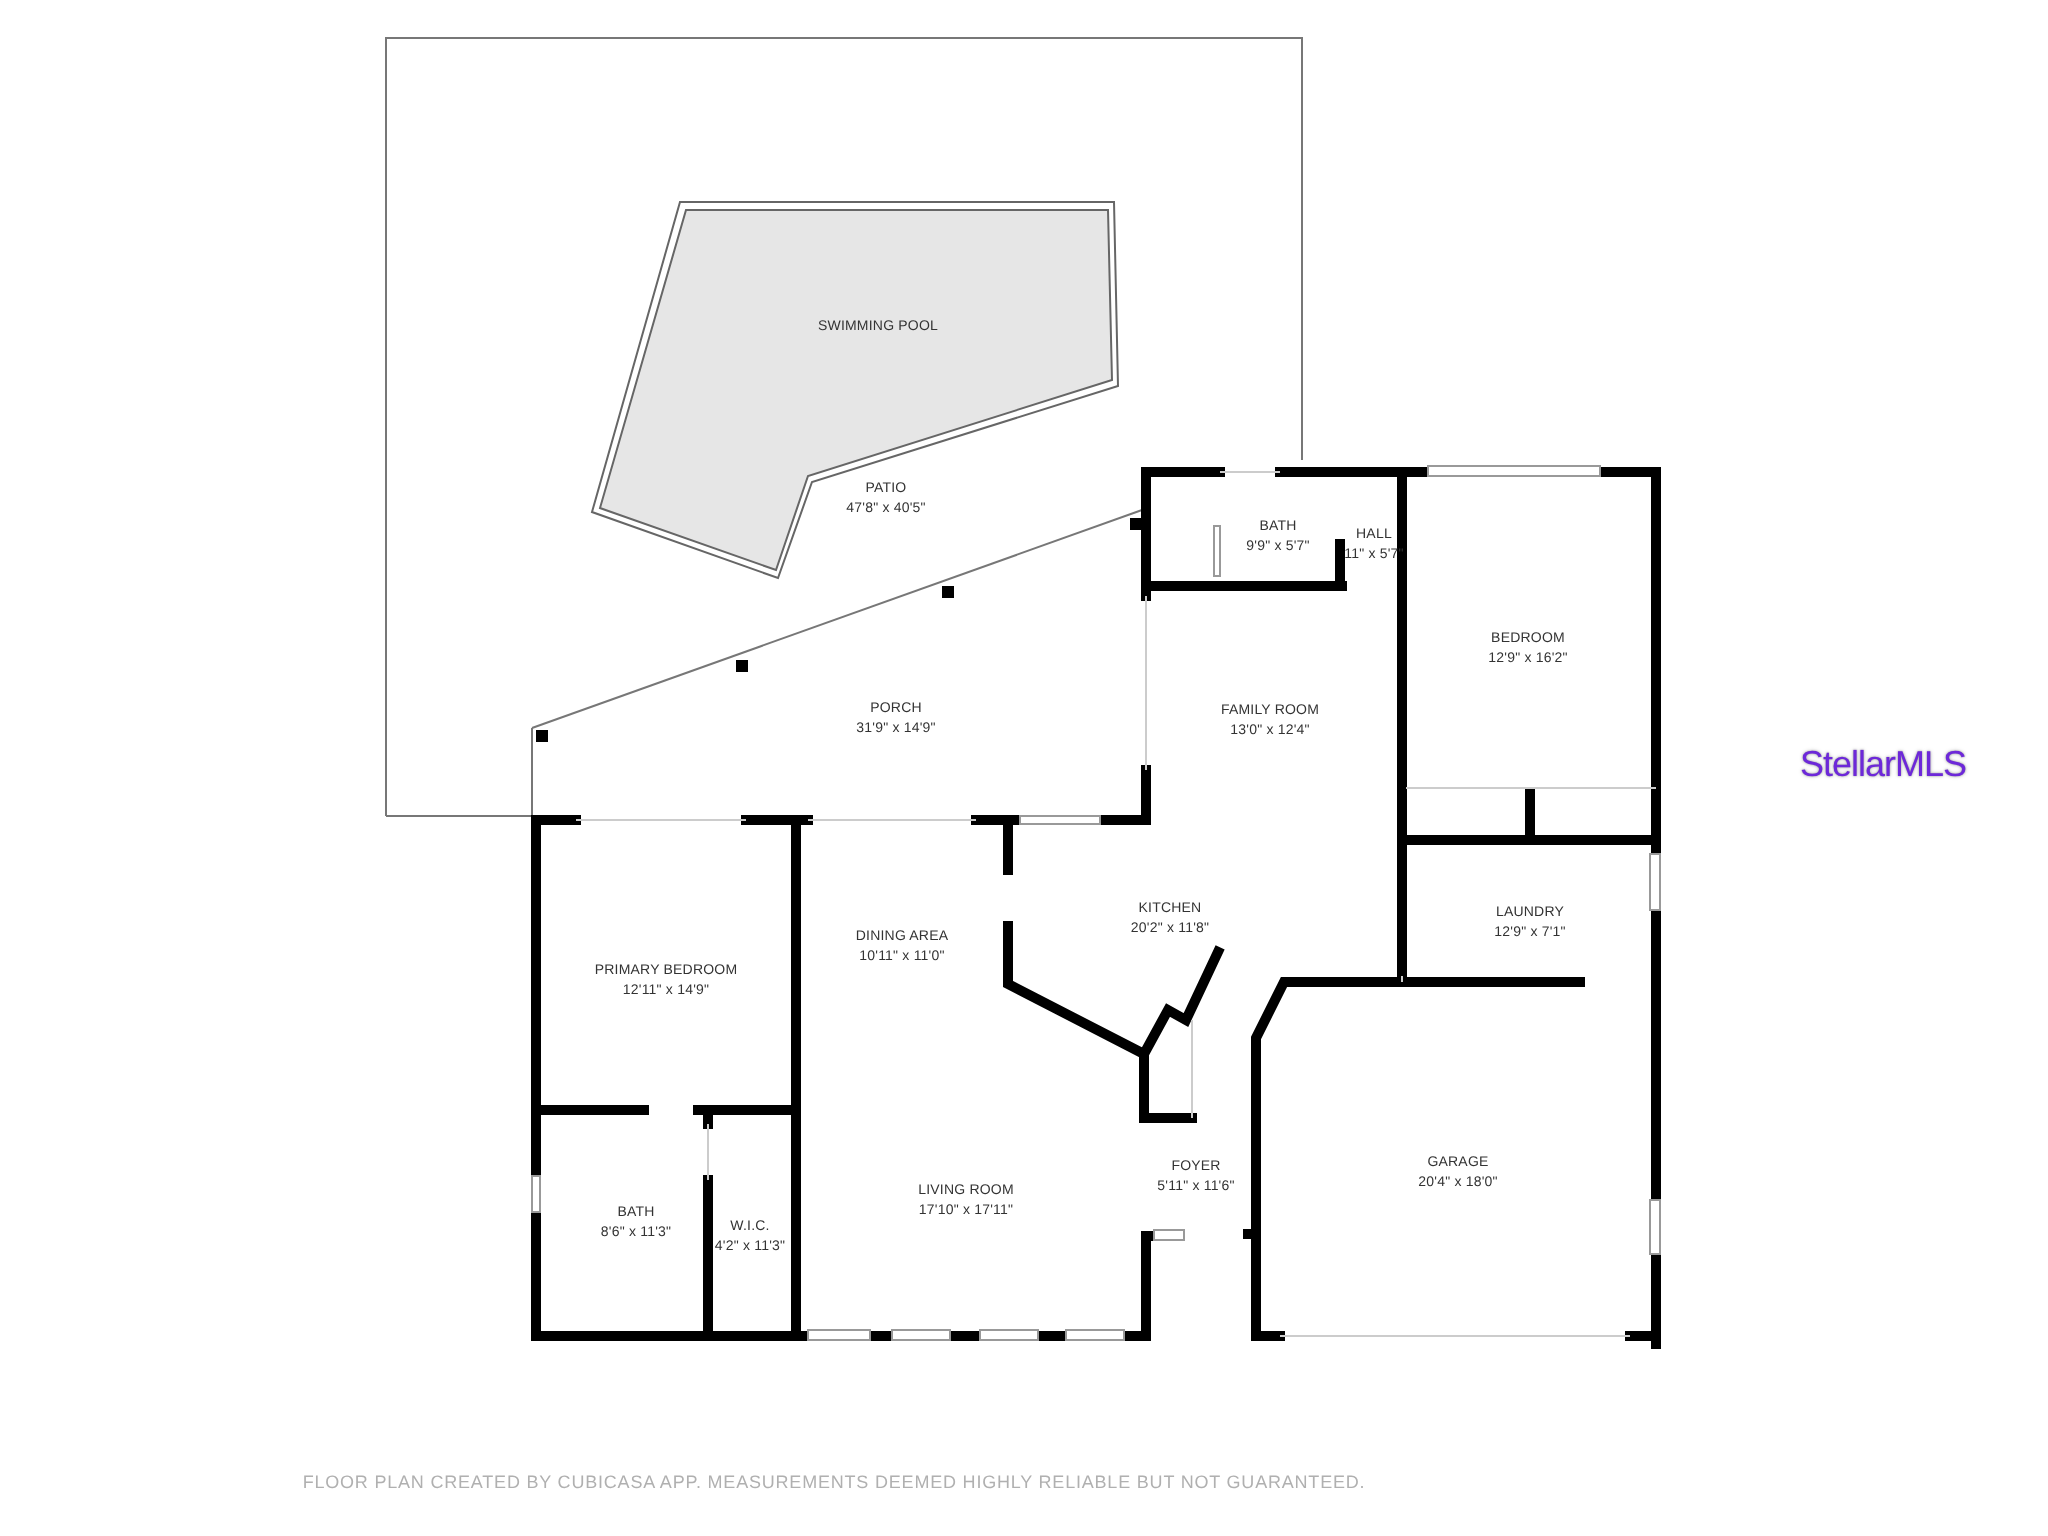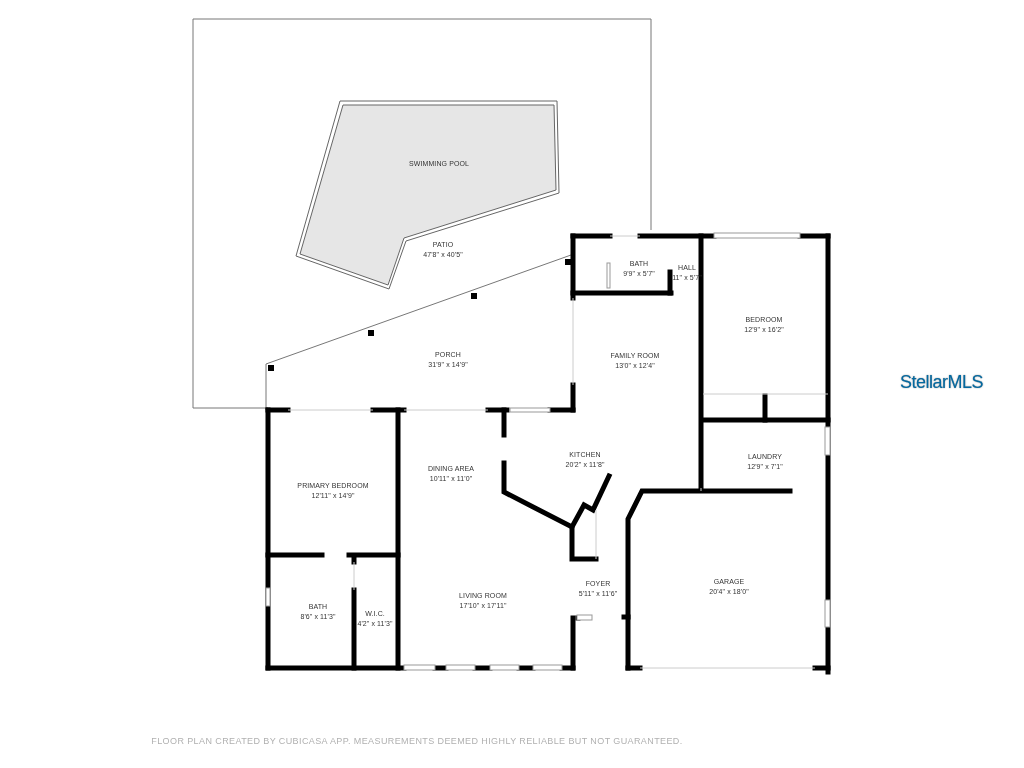--- a/index.html
+++ b/index.html
@@ -2,21 +2,21 @@
 <html><head>
   <meta charset="utf-8">
   <style>
     html, body { margin: 0; padding: 0; background: #ffffff; }
     body { width: 1024px; height: 768px; position: relative; overflow: hidden; font-family: "Liberation Sans", sans-serif; }
     #plan { position: absolute; left: 0; top: 0; width: 1024px; height: 768px; }
     .lbl { position: absolute; transform: translateX(-50%); text-align: center; color: #333; font-size: 7px; line-height: 10px; letter-spacing: 0.1px; white-space: nowrap; }
     .lbl .n { display: block; }
     .lbl .d { display: block; }
     .footer { position: absolute; left: 0; width: 834px; top: 736px; text-align: center; color: #b0b0b0; font-size: 9px; letter-spacing: 0.4px; }
-    .watermark { position: absolute; left: 900px; top: 372px; color: #0369a1; font-size: 18px; text-shadow: 0 0 1px #999, 0 0 2px #ccc; letter-spacing: -0.5px; }
+    .watermark { position: absolute; left: 900px; top: 372px; color: #6d28d9; font-size: 18px; text-shadow: 0 0 1px #999, 0 0 2px #ccc; letter-spacing: -0.5px; }
   </style>
 </head>
 <body>
 
 <svg id="plan" viewBox="0 0 1024 768" xmlns="http://www.w3.org/2000/svg">
 
   <polyline points="193,408 193,19 651,19 651,230" fill="none" stroke="#777" stroke-width="1"></polyline>
   <line x1="193" y1="408" x2="268" y2="408" stroke="#777" stroke-width="1"></line>
 
   <polygon points="340,101 557,101 559,193 406,241 389,289 296,256" fill="#ffffff" stroke="#666" stroke-width="1"></polygon>

